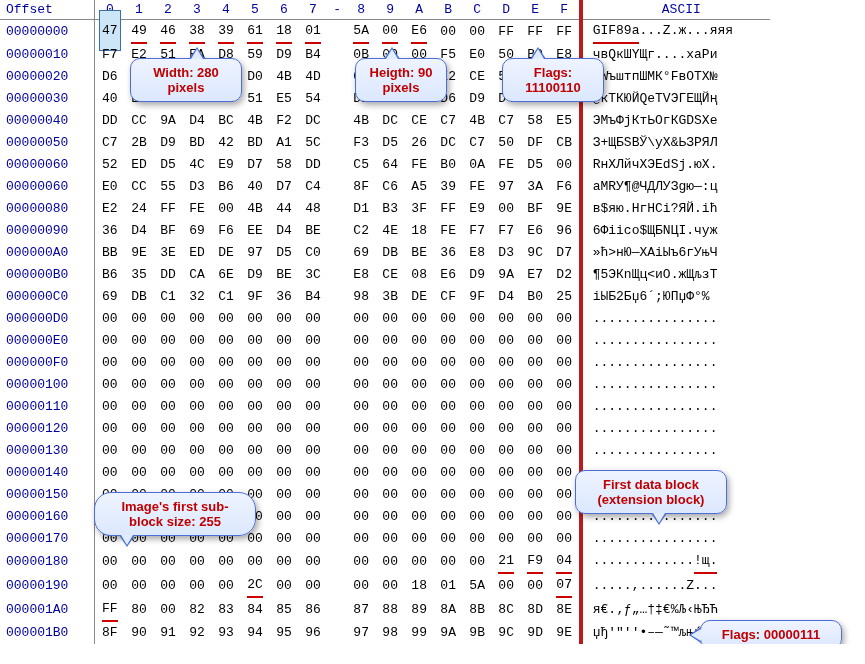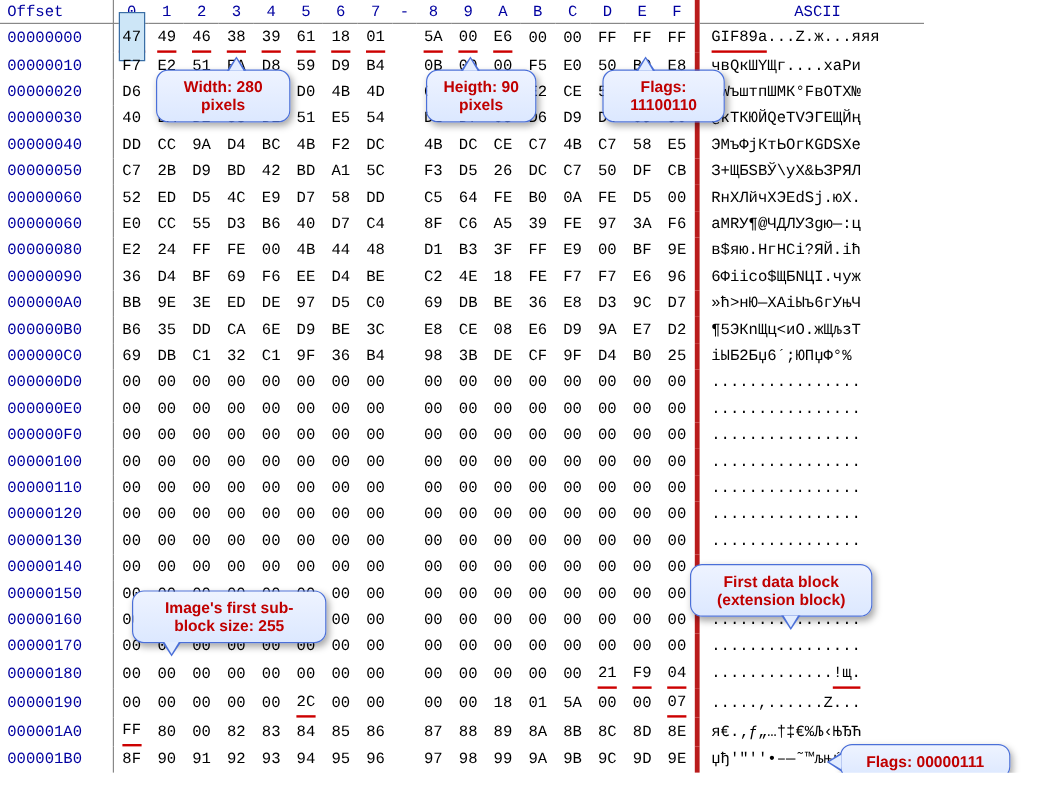--- a/index.html
+++ b/index.html
@@ -754,21 +754,21 @@
 <div class="callout" style="left:470px; top:58px; width:80px;margin-left:32px;">
   <div class="tail tail-up" style="left:35%;"></div>
   <span>Flags: 11100110</span>
 </div>
 
 <div class="callout" style="left:575px; top:470px; width:130px;">
   <span>First data block (extension block)</span>
   <div class="tail tail-down" style="left:55%;"></div>
 </div>
 
-<div class="callout" style="left:110px; top:492px; width:140px;">
+<div class="callout" style="left:94px; top:492px; width:140px;border-radius:17px;">
   <span>Image's first sub-block size: 255</span>
   <div class="tail tail-down" style="left:20%;"></div>
 </div>
 
 <div class="callout" style="left:700px; top:620px; width:120px;">
   <div class="tail tail-left" style="top:50%;"></div>
   <span>Flags: 00000111</span>
 </div>
 
 </body></html>

